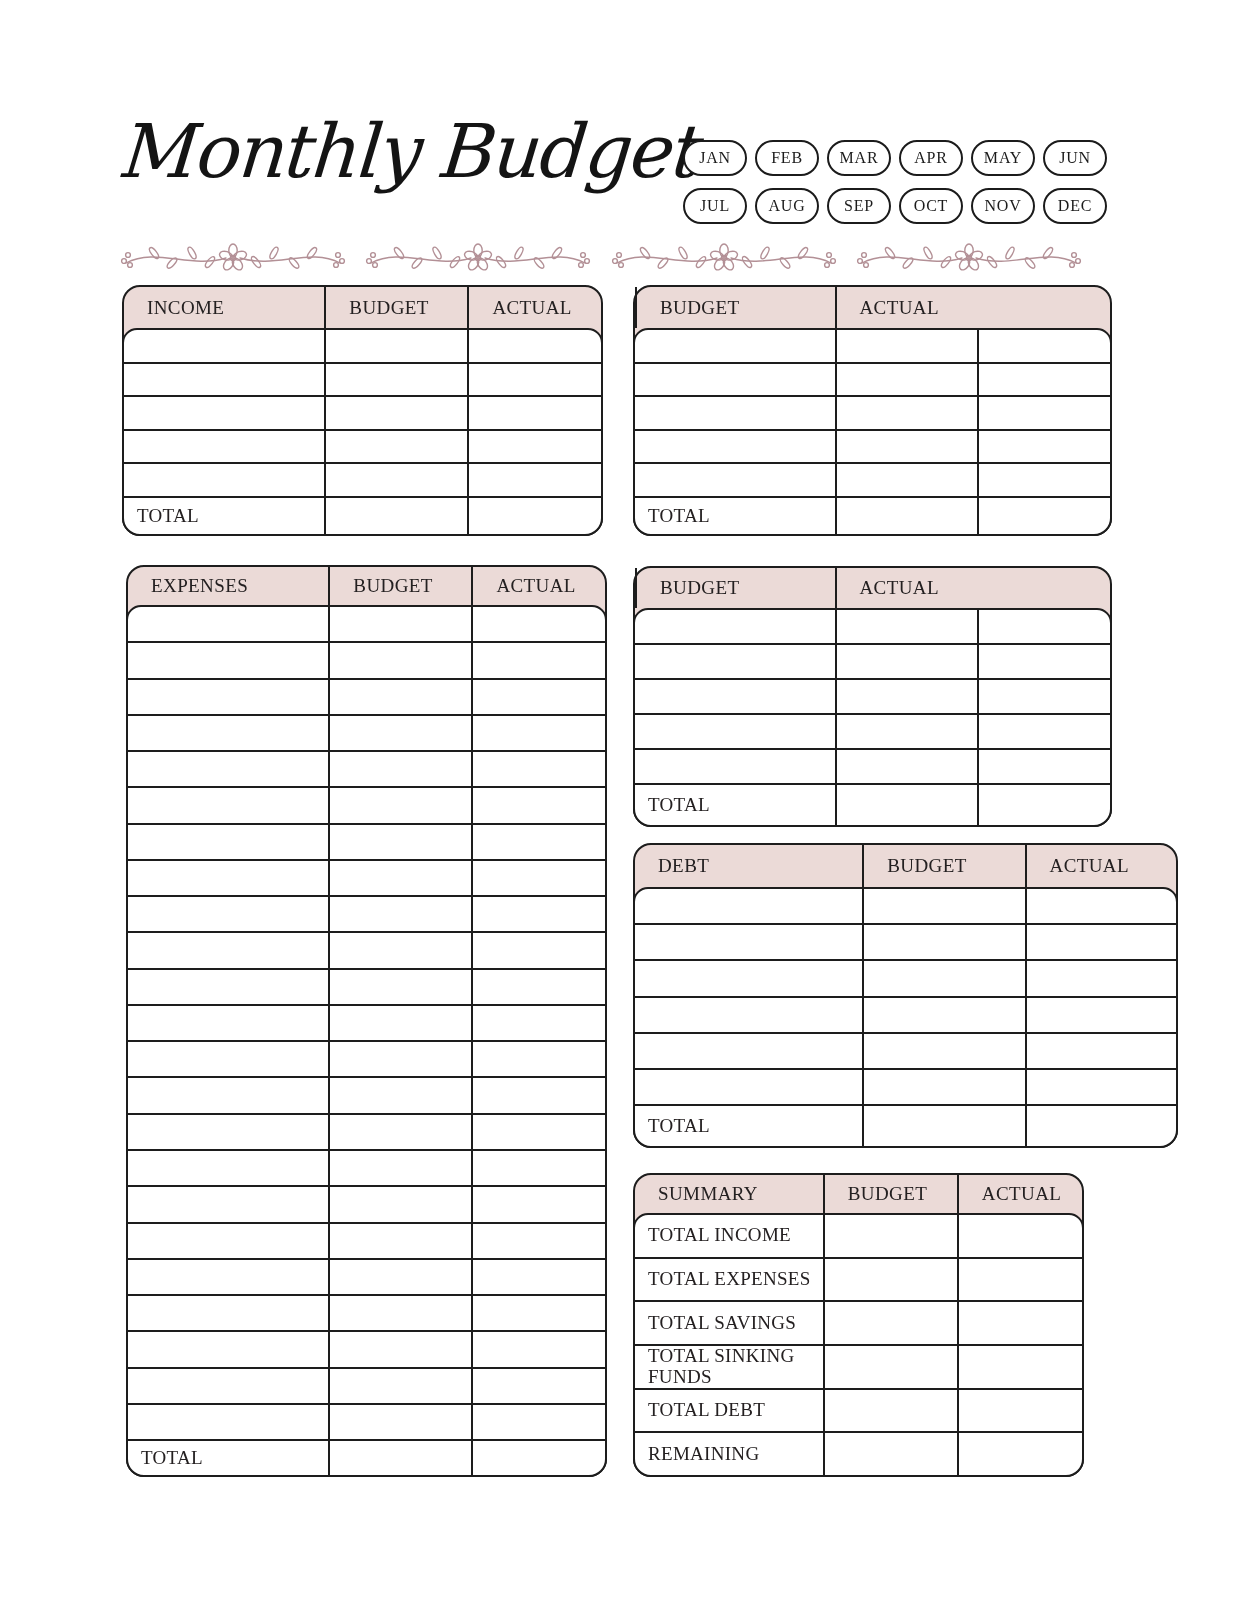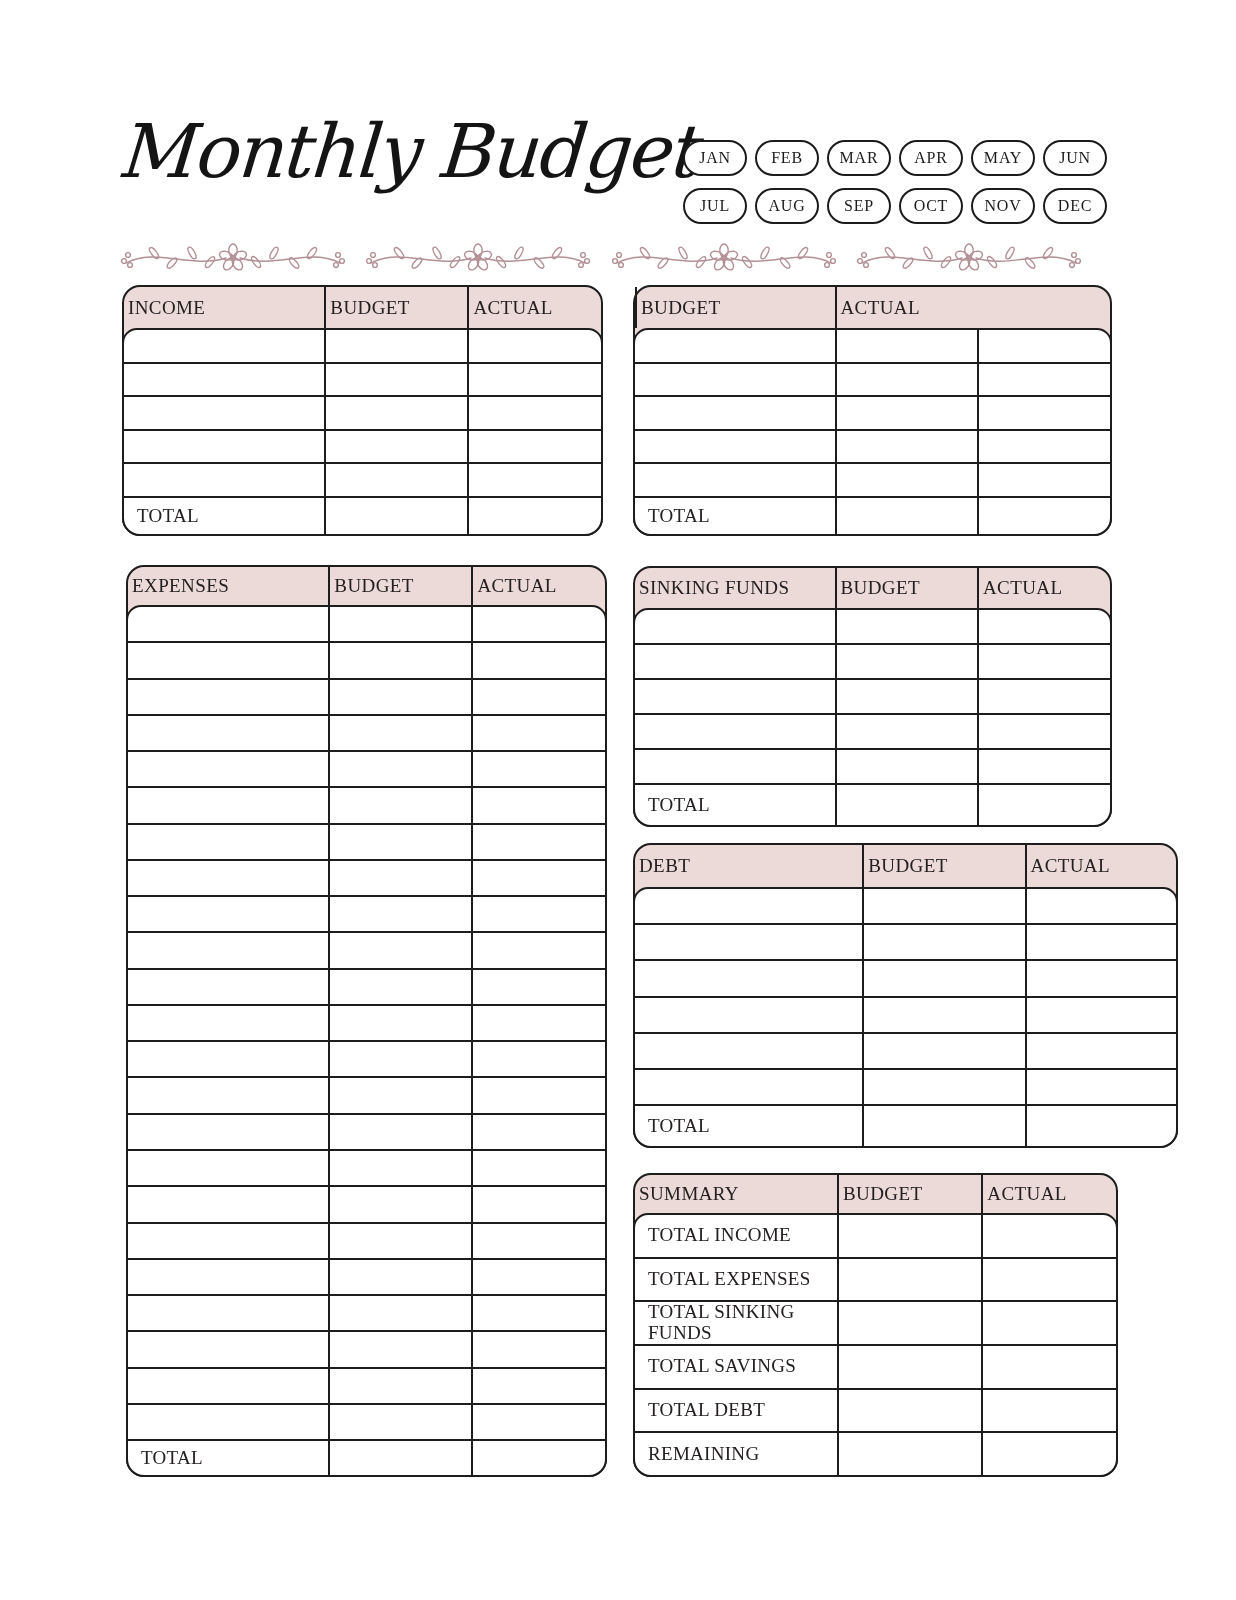--- a/index.html
+++ b/index.html
@@ -37,21 +37,21 @@
   .card{
     position:absolute;box-sizing:border-box;background:var(--pink);
     border:2px solid var(--line);border-radius:18px;
     display:flex;flex-direction:column;
   }
   .thead{
     flex:none;display:grid;grid-template-columns:42% 30% 28%;
   }
   .hc{
     display:flex;align-items:center;box-sizing:border-box;
-    padding-left:4px;font-size:19px;letter-spacing:0.4px;color:#242021;
+    padding-left:23px;font-size:19px;letter-spacing:0.4px;color:#242021;
   }
   .hc.h2,.hc.h3{border-left:2px solid var(--line);}
   .tbody{
     flex:1;background:#fff;box-sizing:border-box;
     border:2px solid var(--line);border-radius:15px 15px 18px 18px;
     margin:0 -2px -2px -2px;
     display:flex;flex-direction:column;overflow:hidden;
   }
   .trow{
     flex:1;display:grid;grid-template-columns:42% 30% 28%;
@@ -410,21 +410,20 @@
         <div class="trow total" style="height:34px">
         <div class="tc c1 label">TOTAL</div>
         <div class="tc c2"></div>
         <div class="tc c3"></div>
       </div>
     </div>
   </section>
 
   <section class="card" style="left:633px;top:566px;width:479px;height:261px">
     <div class="thead" style="height:40px">
-      <div class="hc h1">SINKING FUNDS</div>
       <div class="hc h2">BUDGET</div>
       <div class="hc h3">ACTUAL</div>
     </div>
     <div class="tbody">
       <div class="trow">
           <div class="tc c1"></div>
           <div class="tc c2"></div>
           <div class="tc c3"></div>
         </div>
         <div class="trow">
@@ -493,44 +492,44 @@
           <div class="tc c3"></div>
         </div>
         <div class="trow total" style="height:40px">
         <div class="tc c1 label">TOTAL</div>
         <div class="tc c2"></div>
         <div class="tc c3"></div>
       </div>
     </div>
   </section>
 
-  <section class="card" style="left:633px;top:1173px;width:485px;height:304px">
+  <section class="card" style="left:633px;top:1173px;width:451px;height:304px">
     <div class="thead" style="height:38px">
       <div class="hc h1">SUMMARY</div>
       <div class="hc h2">BUDGET</div>
       <div class="hc h3">ACTUAL</div>
     </div>
     <div class="tbody">
       <div class="trow srow">
         <div class="tc c1 label">TOTAL INCOME</div>
         <div class="tc c2"></div>
         <div class="tc c3"></div>
       </div>
       <div class="trow srow">
         <div class="tc c1 label">TOTAL EXPENSES</div>
         <div class="tc c2"></div>
         <div class="tc c3"></div>
       </div>
       <div class="trow srow">
+        <div class="tc c1 label">TOTAL SAVINGS</div>
+        <div class="tc c2"></div>
+        <div class="tc c3"></div>
+      </div>
+      <div class="trow srow">
         <div class="tc c1 label">TOTAL SINKING FUNDS</div>
-        <div class="tc c2"></div>
-        <div class="tc c3"></div>
-      </div>
-      <div class="trow srow">
-        <div class="tc c1 label">TOTAL SAVINGS</div>
         <div class="tc c2"></div>
         <div class="tc c3"></div>
       </div>
       <div class="trow srow">
         <div class="tc c1 label">TOTAL DEBT</div>
         <div class="tc c2"></div>
         <div class="tc c3"></div>
       </div>
       <div class="trow srow">
         <div class="tc c1 label">REMAINING</div>

